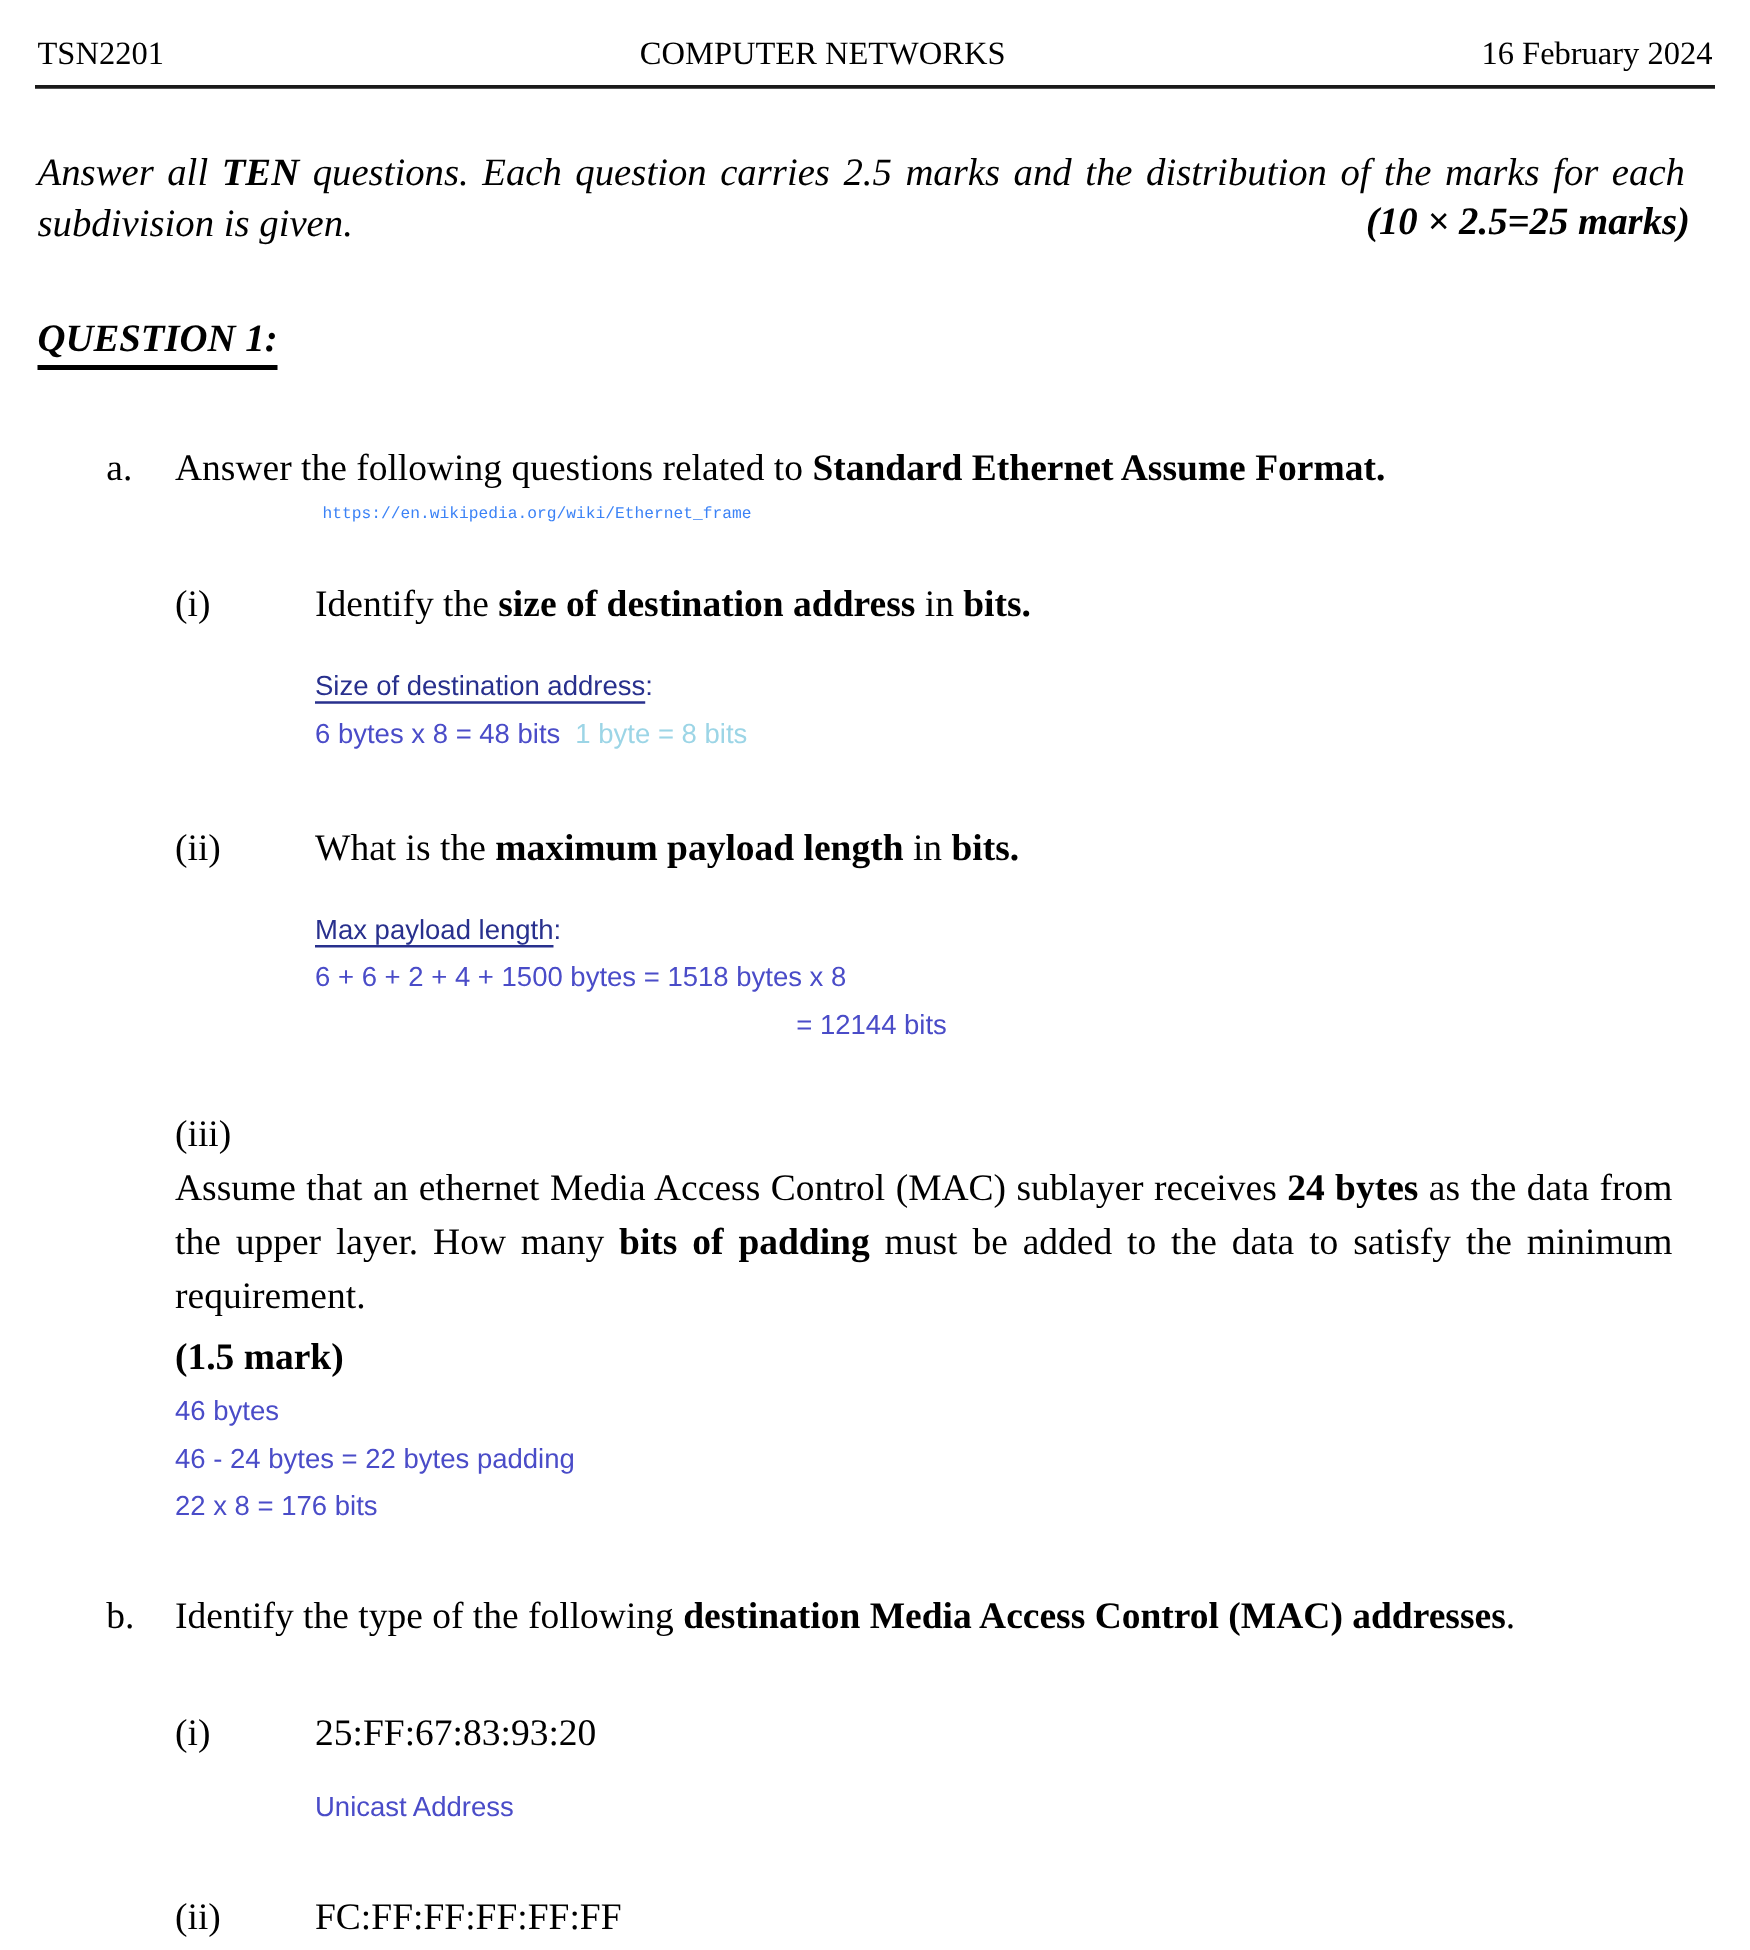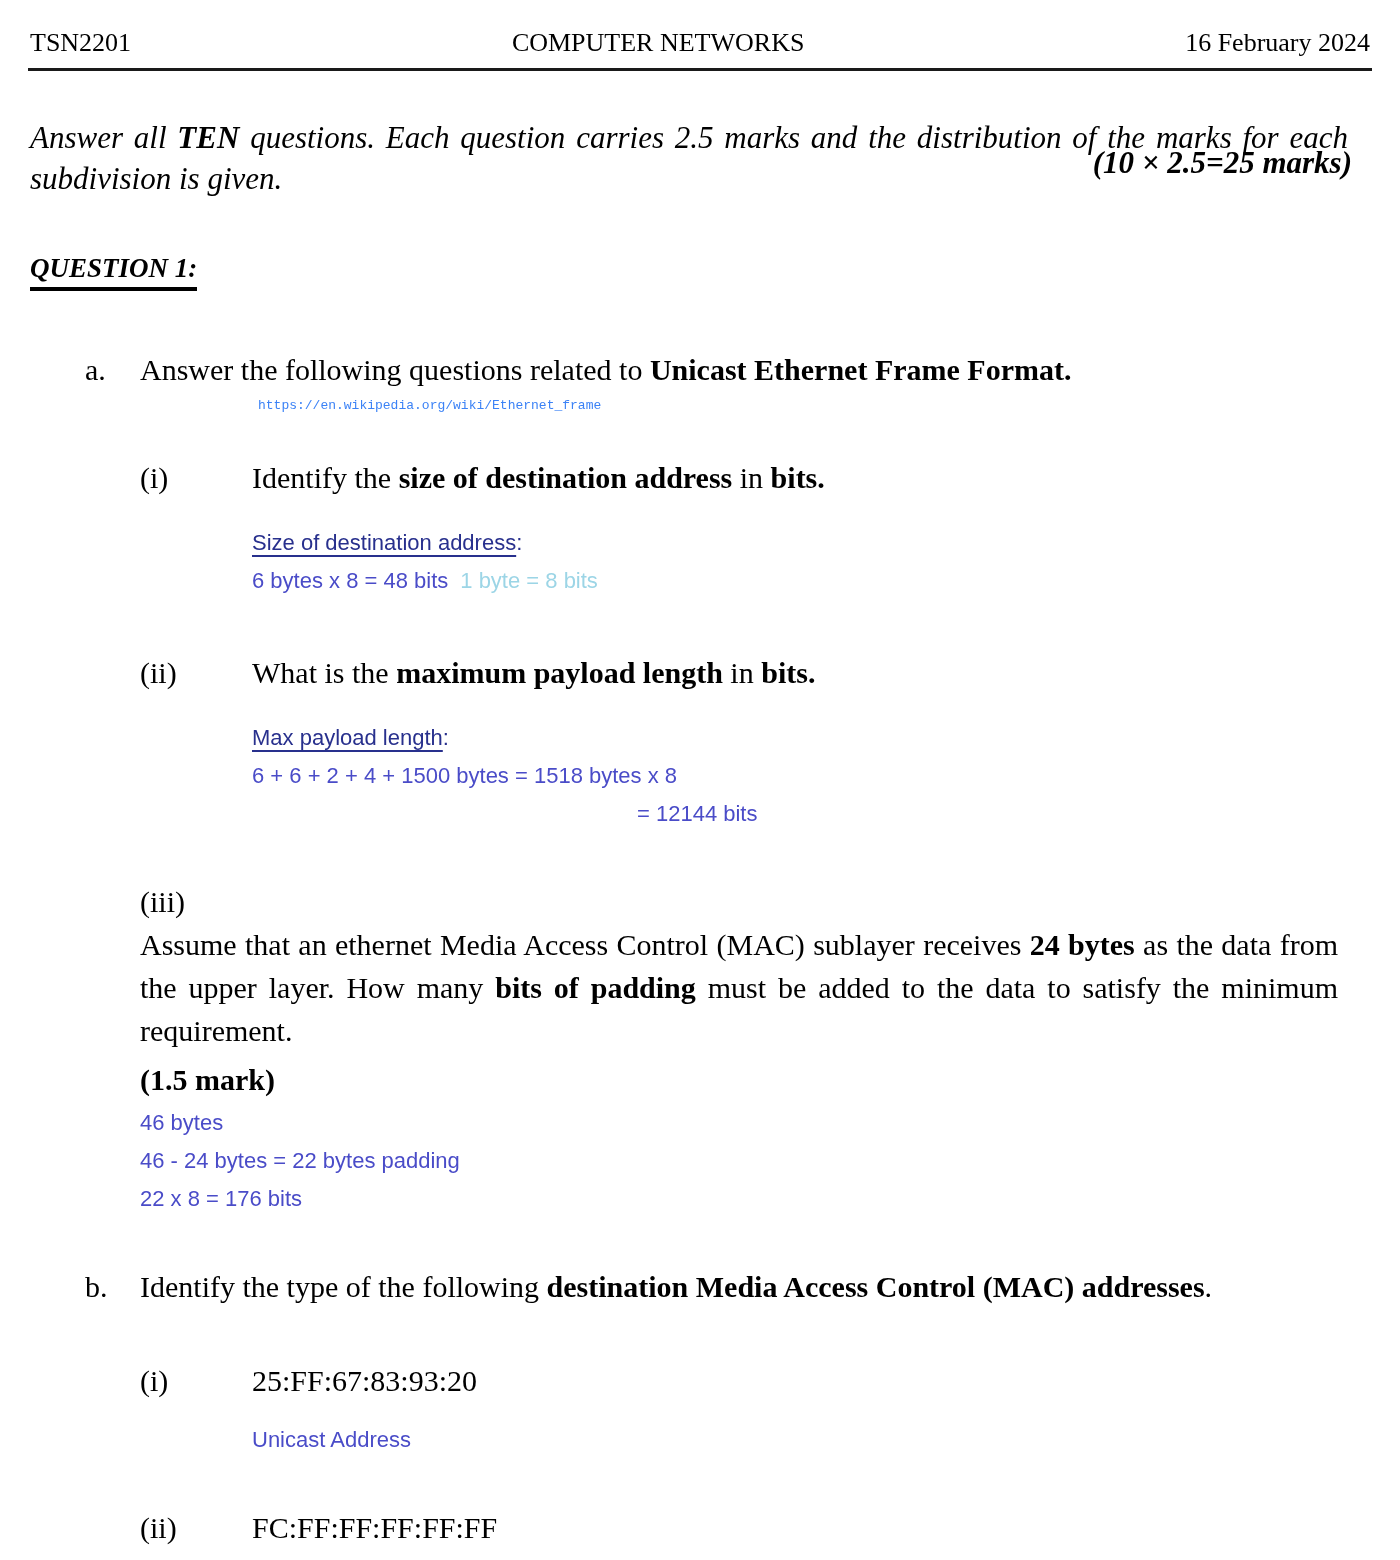--- a/index.html
+++ b/index.html
@@ -36,27 +36,27 @@
     margin: 46px 52px 0 30px;
     font-size: 31px;
     line-height: 1.33;
     font-style: italic;
     text-align: justify;
   }
   .instructions .bold { font-weight: bold; }
   .instructions .marks {
     position: absolute;
     right: -4px;
-    bottom: 16px;
+    bottom: 2px;
     font-weight: bold;
     white-space: nowrap;
   }
 
   
-  .q-heading { margin: 54px 30px 0 30px; font-size: 27px; }
+  .q-heading { margin: 54px 30px 0 30px; font-size: 31px; }
   .q-heading .u {
     display: inline-block;
     font-weight: bold;
     font-style: italic;
     border-bottom: 4px solid #000;
     padding-bottom: 3px;
   }
 
   
   .part { display: flex; margin: 58px 50px 0 85px; font-size: 30px; line-height: 1.43; }
@@ -131,21 +131,21 @@
   </div>
 
   
   <div class="q-heading">
     <span class="u">QUESTION 1:</span>
   </div>
 
   
   <div class="part">
     <span class="part-label">a.</span>
-    <span class="part-text nowrap"><span>Answer the following questions related to </span><b>Unicast Ethernet Frame Format.</b></span>
+    <span class="part-text nowrap"><span>Answer the following questions related to </span><b>Standard Ethernet Assume Format.</b></span>
   </div>
 
   
   <a class="ref-link" href="#">https://en.wikipedia.org/wiki/Ethernet_frame</a>
 
   
   <div class="sub">
     <span class="sub-label">(i)</span>
     <div class="sub-body">
       <div class="sub-q nowrap"><span>Identify the </span><b>size of destination address</b><span> in </span><b>bits.</b></div>

